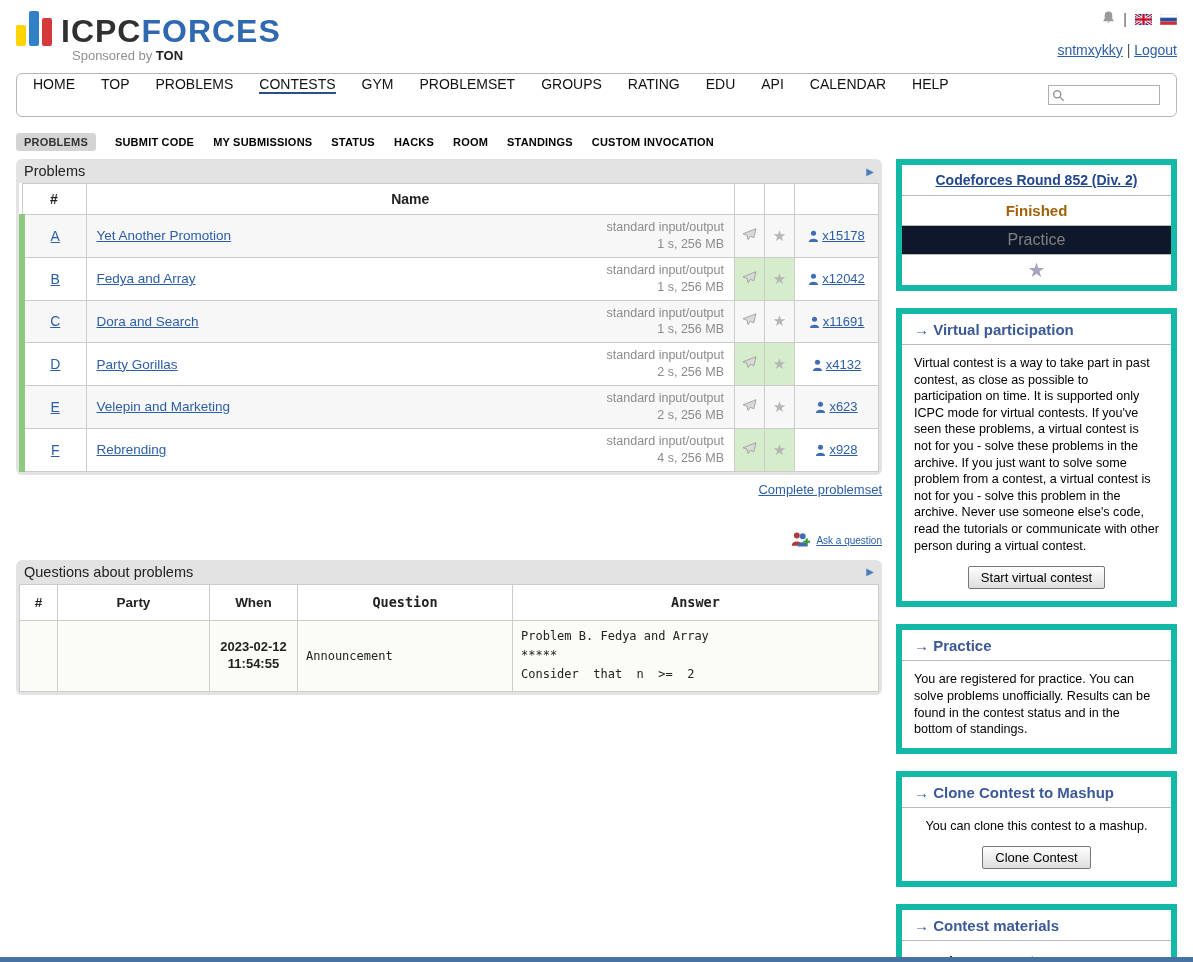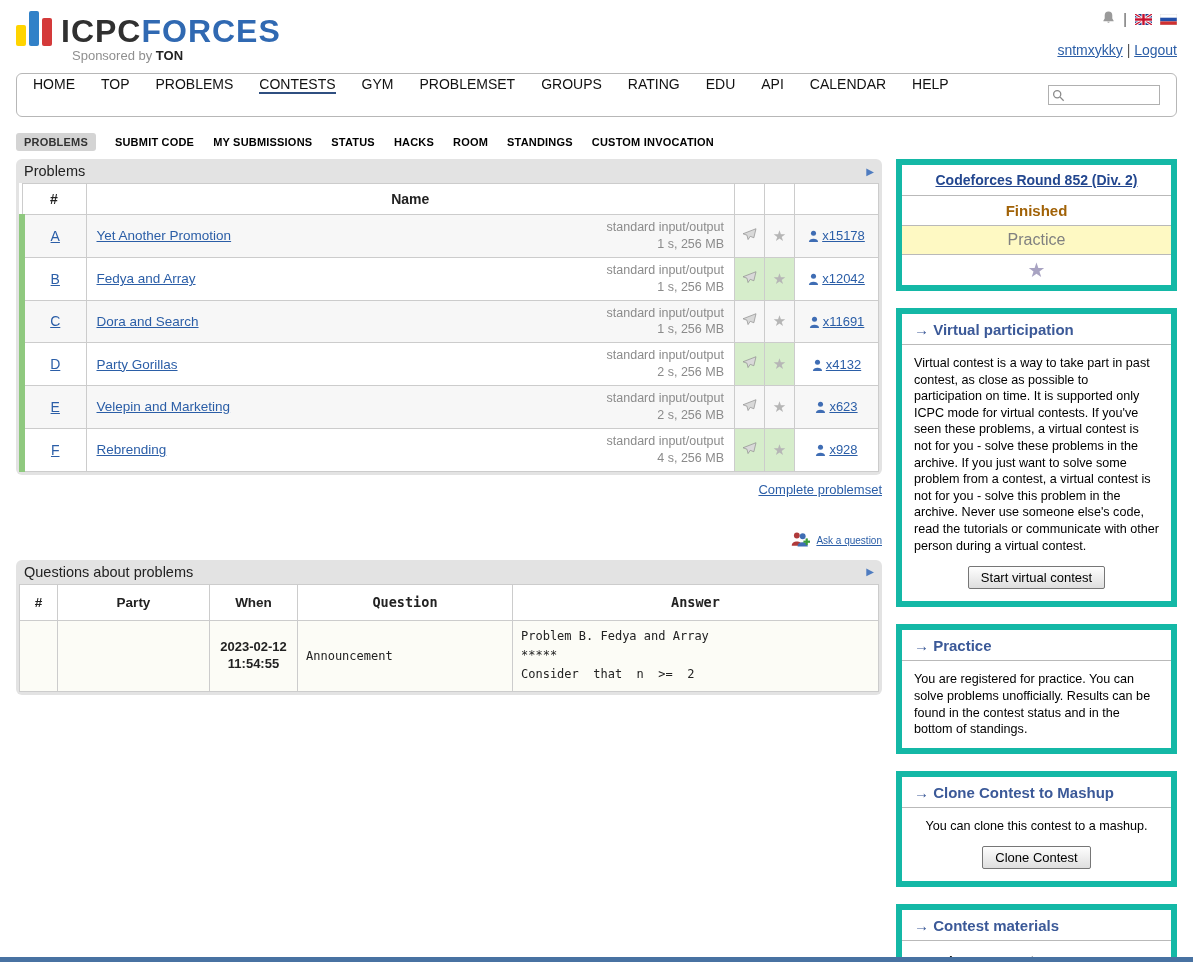--- a/index.html
+++ b/index.html
@@ -81,21 +81,21 @@
   .q-when { width:88px; font-weight:bold; text-align:center; white-space:pre-line; font-size:13px; line-height:1.3; }
   .q-question { width:215px; font-family:"DejaVu Sans Mono", monospace; font-size:12px; }
   .q-answer { font-family:"DejaVu Sans Mono", monospace; font-size:12px; white-space:pre-wrap; line-height:1.6; }
 
   
   .roundbox { border:6px solid #14b8a6; border-radius:0; background:#fff; overflow:hidden; }
   .contest-row { border-bottom:1px solid #b9b9b9; text-align:center; padding:6px 6px; }
   .contest-row:last-child { border-bottom:none; }
   .contest-title a { font-weight:bold; font-size:14px; color:#23478f; }
   .row-finished { color:#a16207; font-weight:bold; font-size:15px; }
-  .row-practice { background:#fef9c3; color:#808080; font-size:16px; padding:5px; }
+  .row-practice { background:#0f172a; color:#808080; font-size:16px; padding:5px; }
   .row-star-big { font-size:20px; color:#a8a3c2; padding:3px; cursor:pointer; }
   .rb-caption { padding:7px 12px 6px; border-bottom:1px solid #b9b9b9; color:#3b5998; font-weight:bold; font-size:15px; }
   .rb-body { padding:10px 12px; font-size:12.6px; line-height:1.32; color:#000; }
   .rb-body.center { text-align:center; }
   .btn-row { text-align:center; padding:2px 0 12px; }
   .btn { display:inline-block; font-size:13px; font-family:inherit; color:#000;
          background:linear-gradient(#fefefe,#dedede); border:1px solid #767676; border-radius:2px;
          padding:3px 12px; cursor:pointer; }
   .mat-list { list-style:none; padding:4px 0 8px; }
   .mat-item { display:flex; align-items:center; gap:10px; padding:7px 14px 7px 30px; font-size:13px; }

